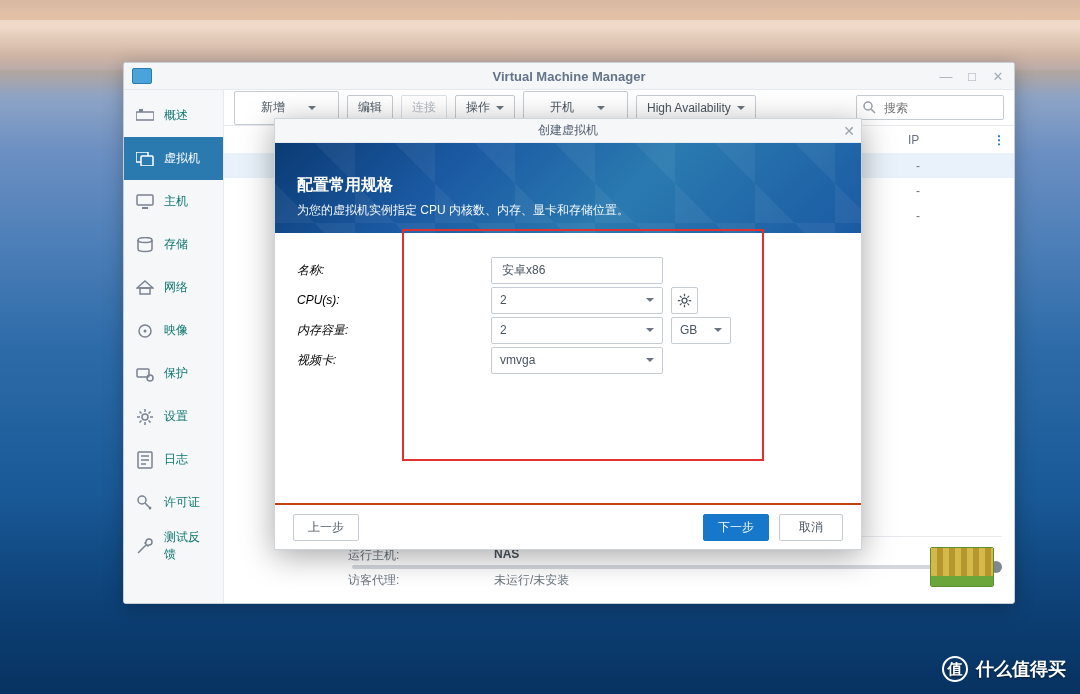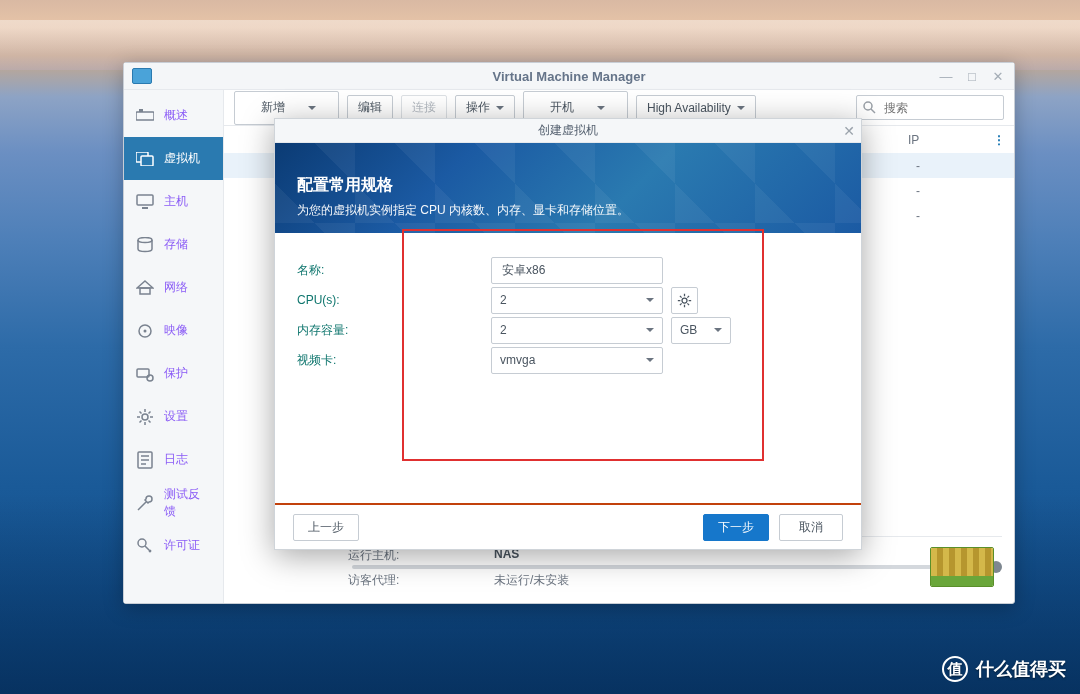--- a/index.html
+++ b/index.html
@@ -64,21 +64,21 @@
     background: #f5f7f9;
     border-right: 1px solid #e6e9ed;
     padding-top: 4px;
   }
   .sb-item {
     height: 43px;
     display:flex; align-items:center;
     gap:10px;
     padding: 0 12px;
     font-size: 12px;
-    color: #8b5cf6;
+    color: #0f766e;
     cursor:pointer;
   }
   .sb-item.active { background:#2a7ab0; color:#fff; }
   .sb-item .ic { width:18px; height:18px; flex:0 0 18px; display:flex; align-items:center; justify-content:center; }
   .content { flex:1; display:flex; flex-direction:column; min-width:0; }
   .toolbar {
     height: 36px;
     border-bottom: 1px solid #e6e9ed;
     display:flex; align-items:center; gap:8px;
     padding: 0 10px;
@@ -165,21 +165,21 @@
       linear-gradient(45deg, rgba(255,255,255,0.05) 25%, transparent 25%, transparent 75%, rgba(255,255,255,0.05) 75%),
       linear-gradient(135deg,#0b3b74 0%, #1b5aa3 30%, #2a7ab0 60%, #1b5aa3 100%);
     background-size: 80px 80px, cover;
     color:#fff;
     padding: 32px 22px 0;
   }
   .mbanner .bt { font-size:16px; font-weight:700; margin-bottom:6px;}
   .mbanner .bd { font-size:12px; opacity:0.95;}
   .mbody { flex:1; position:relative; padding: 22px 22px 0; }
   .formrow { display:flex; align-items:center; min-height:30px; }
-  .formrow .lbl { width:194px; color:#0f766e; }
+  .formrow .lbl { width:194px; color:#000000;font-style:italic; }
   .sel, .txtin {
     width:172px; height:27px; border:1px solid #c6ccd3; border-radius:2px;
     background:#fff; display:flex; align-items:center; padding:0 8px; color:#4a5560;
     justify-content:space-between;
   }
   .txtin input { border:0; outline:0; width:100%; font-size:12px; color:#4a5560; background:transparent;}
   .sel.small { width:60px; }
   .gearbtn {
     width:27px; height:27px; border:1px solid #c6ccd3; border-radius:2px;
     display:flex; align-items:center; justify-content:center; margin-left:8px;
@@ -314,33 +314,33 @@
             <svg width="16" height="18" viewBox="0 0 16 18">
               <rect x="1" y="1" width="14" height="16" rx="1" fill="none" stroke="#7a8390" stroke-width="1.5"></rect>
               <path d="M4 5h8M4 9h8M4 13h5" stroke="#7a8390" stroke-width="1.5"></path>
             </svg>
           </span>
         <span>日志</span>
       </div>
       <div class="sb-item">
         <span class="ic">
             <svg width="18" height="18" viewBox="0 0 18 18">
-              <path d="M4 14l6-6M2 16l2-2M13 8a3 3 0 1 0-3-3l-1 1 3 3z" fill="none" stroke="#7a8390" stroke-width="1.5"></path>
-            </svg>
-          </span>
-        <span>测试反馈</span>
-      </div>
-      <div class="sb-item">
-        <span class="ic">
-            <svg width="18" height="18" viewBox="0 0 18 18">
               <circle cx="6" cy="6" r="4" fill="none" stroke="#7a8390" stroke-width="1.5"></circle>
               <path d="M9 9l6 6M13 15l2-2" stroke="#7a8390" stroke-width="1.5"></path>
             </svg>
           </span>
         <span>许可证</span>
+      </div>
+      <div class="sb-item">
+        <span class="ic">
+            <svg width="18" height="18" viewBox="0 0 18 18">
+              <path d="M4 14l6-6M2 16l2-2M13 8a3 3 0 1 0-3-3l-1 1 3 3z" fill="none" stroke="#7a8390" stroke-width="1.5"></path>
+            </svg>
+          </span>
+        <span>测试反馈</span>
       </div>
     </div>
     <div class="content">
       <div class="toolbar">
         <div class="tbtn split">
           <span class="main-part">新增</span>
           <span class="drop-part">
               <span class="caret"></span>
             </span>
         </div>

